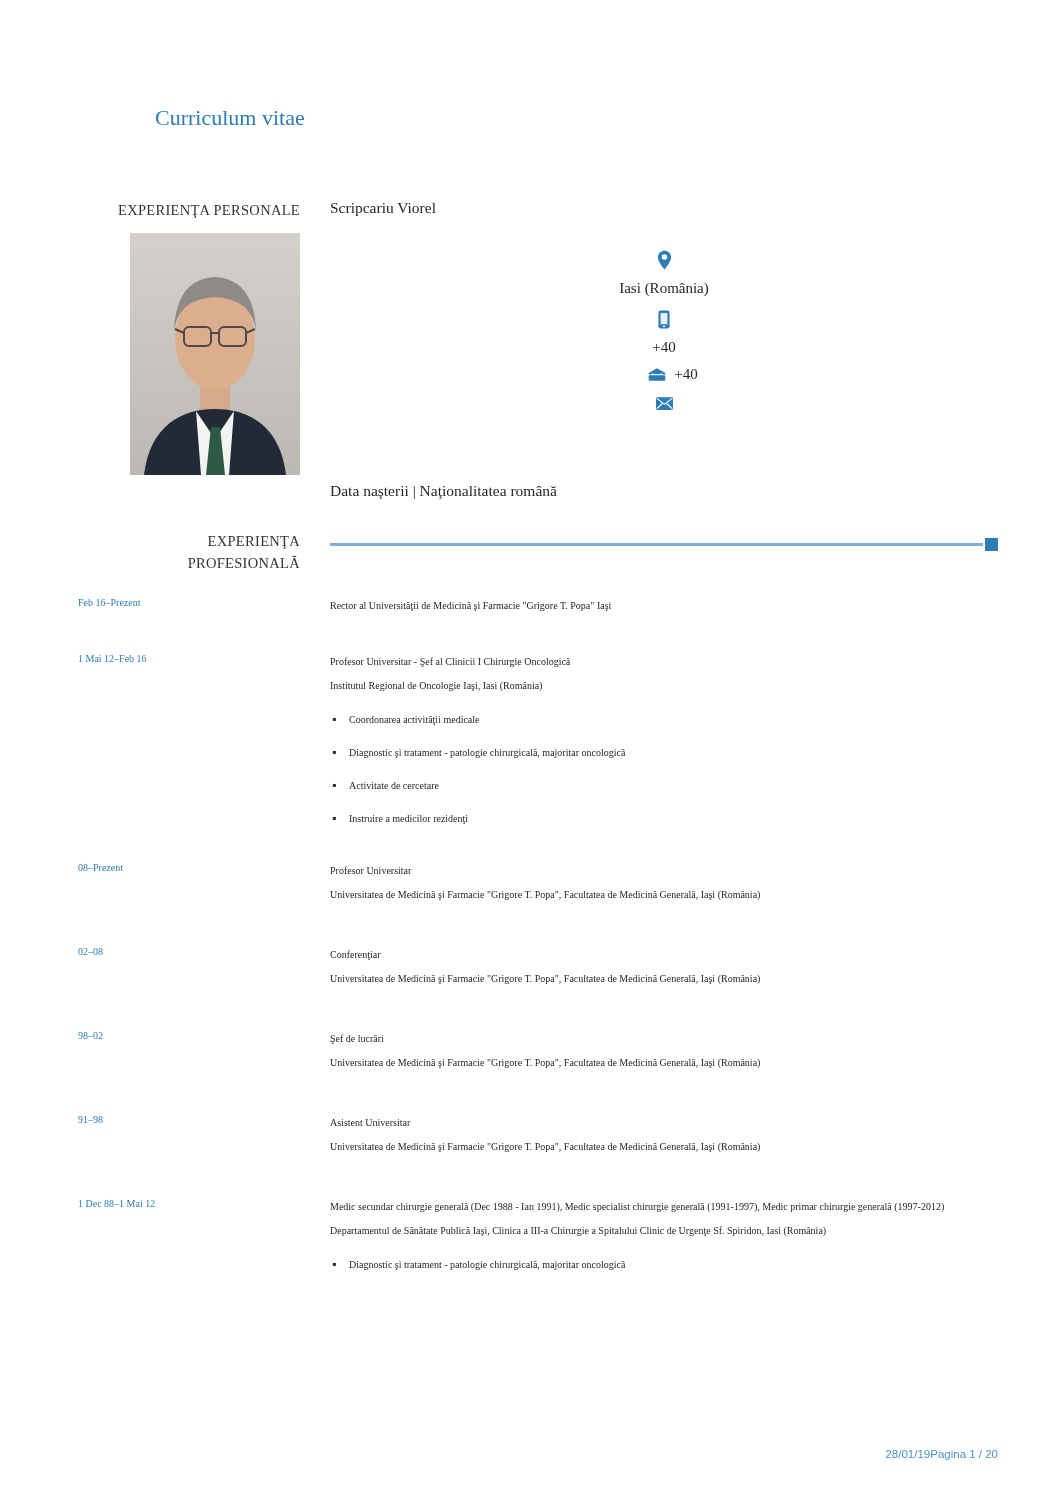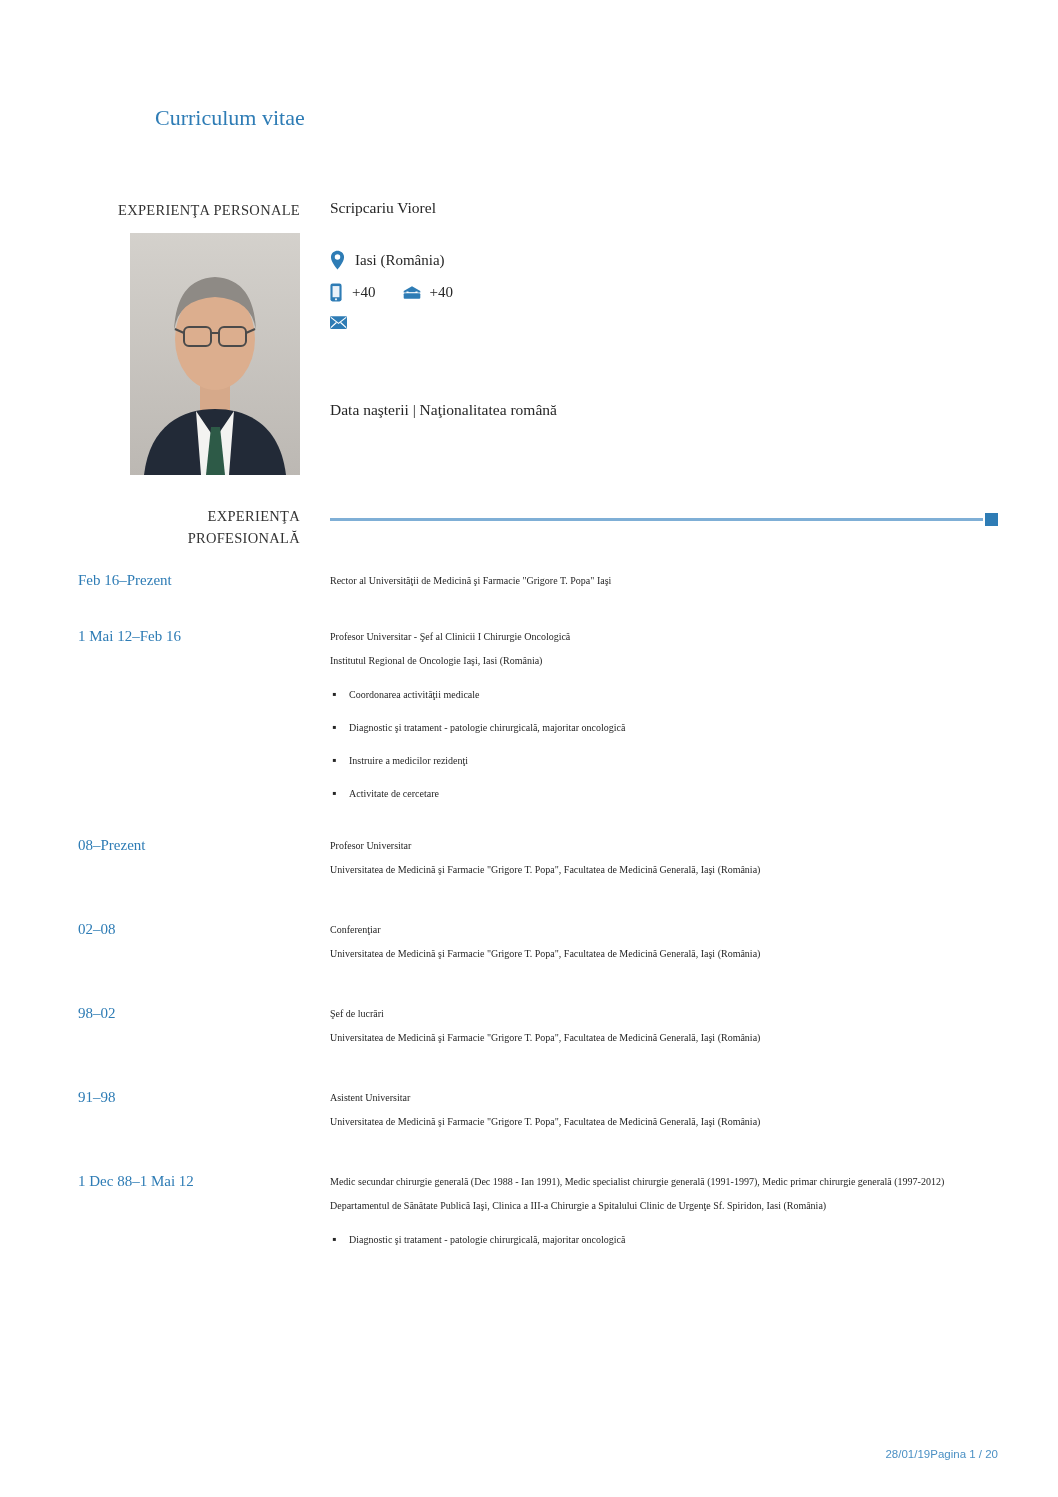--- a/index.html
+++ b/index.html
@@ -33,35 +33,35 @@
     letter-spacing:0.3px;
     line-height:22px;
   }
   .photo {
     margin:12px 0 0 auto;
     width:170px; height:242px;
     display:block;
   }
   .personal-content { font-size:15.5px; }
   .person-name { font-size:15.5px; color:#262626; }
-  .contact-row { display:flex; align-items:center; gap:10px; }
+  .contact-row { display:flex; align-items:center; gap:10px;flex-direction:column; }
   .row-location { margin-top:33px; }
   .row-phones { margin-top:13px; }
   .row-email { margin-top:14px; }
   .fax-pair { margin-left:18px; display:flex; align-items:center; gap:8px; }
   .contact-text { font-size:15px; color:#262626; }
   .icon { display:inline-block; line-height:0; }
   .birth-line { margin-top:72px; font-size:15.5px; }
   .personal-mb { margin-bottom:30px; }
   .exp-rule-row { display:flex; align-items:center; margin-top:8px; margin-bottom:44px; }
   .rule { flex:1; height:3px; background:#7fafd6; }
   .rule-square { width:13px; height:13px; background:#2e7cb5; margin-left:2px; }
   .date-cell {
     color:#2e7cb5;
-    font-size:15px;
+    font-size:10px;
     padding-top:2px;
     white-space:nowrap;
   }
   .entry-content { font-size:10px; line-height:22px; }
   .entry-title { }
   .entry-sub { margin-top:2px; }
   .bullets { list-style:none; margin-top:12px; }
   .bullets li { position:relative; padding-left:19px; margin-bottom:11px; line-height:22px; }
   .bullets li:last-child { margin-bottom:0; }
   .bullets li::before {
@@ -176,22 +176,22 @@
       <div class="entry-title">Rector al Universităţii de Medicină şi Farmacie "Grigore T. Popa" Iaşi</div>
     </div>
 
     <div class="date-cell">1 Mai 12–Feb 16</div>
     <div class="entry-content mb-30">
       <div class="entry-title">Profesor Universitar - Şef al Clinicii I Chirurgie Oncologică</div>
       <div class="entry-sub">Institutul Regional de Oncologie Iaşi, Iasi (România)</div>
       <ul class="bullets">
         <li>Coordonarea activităţii medicale</li>
         <li>Diagnostic şi tratament - patologie chirurgicală, majoritar oncologică</li>
+        <li>Activitate de cercetare</li>
         <li>Instruire a medicilor rezidenţi</li>
-        <li>Activitate de cercetare</li>
       </ul>
     </div>
 
     <div class="date-cell">08–Prezent</div>
     <div class="entry-content mb-38">
       <div class="entry-title">Profesor Universitar</div>
       <div class="entry-sub">Universitatea de Medicină şi Farmacie "Grigore T. Popa", Facultatea de Medicină Generală, Iaşi (România)</div>
     </div>
 
     <div class="date-cell">02–08</div>

